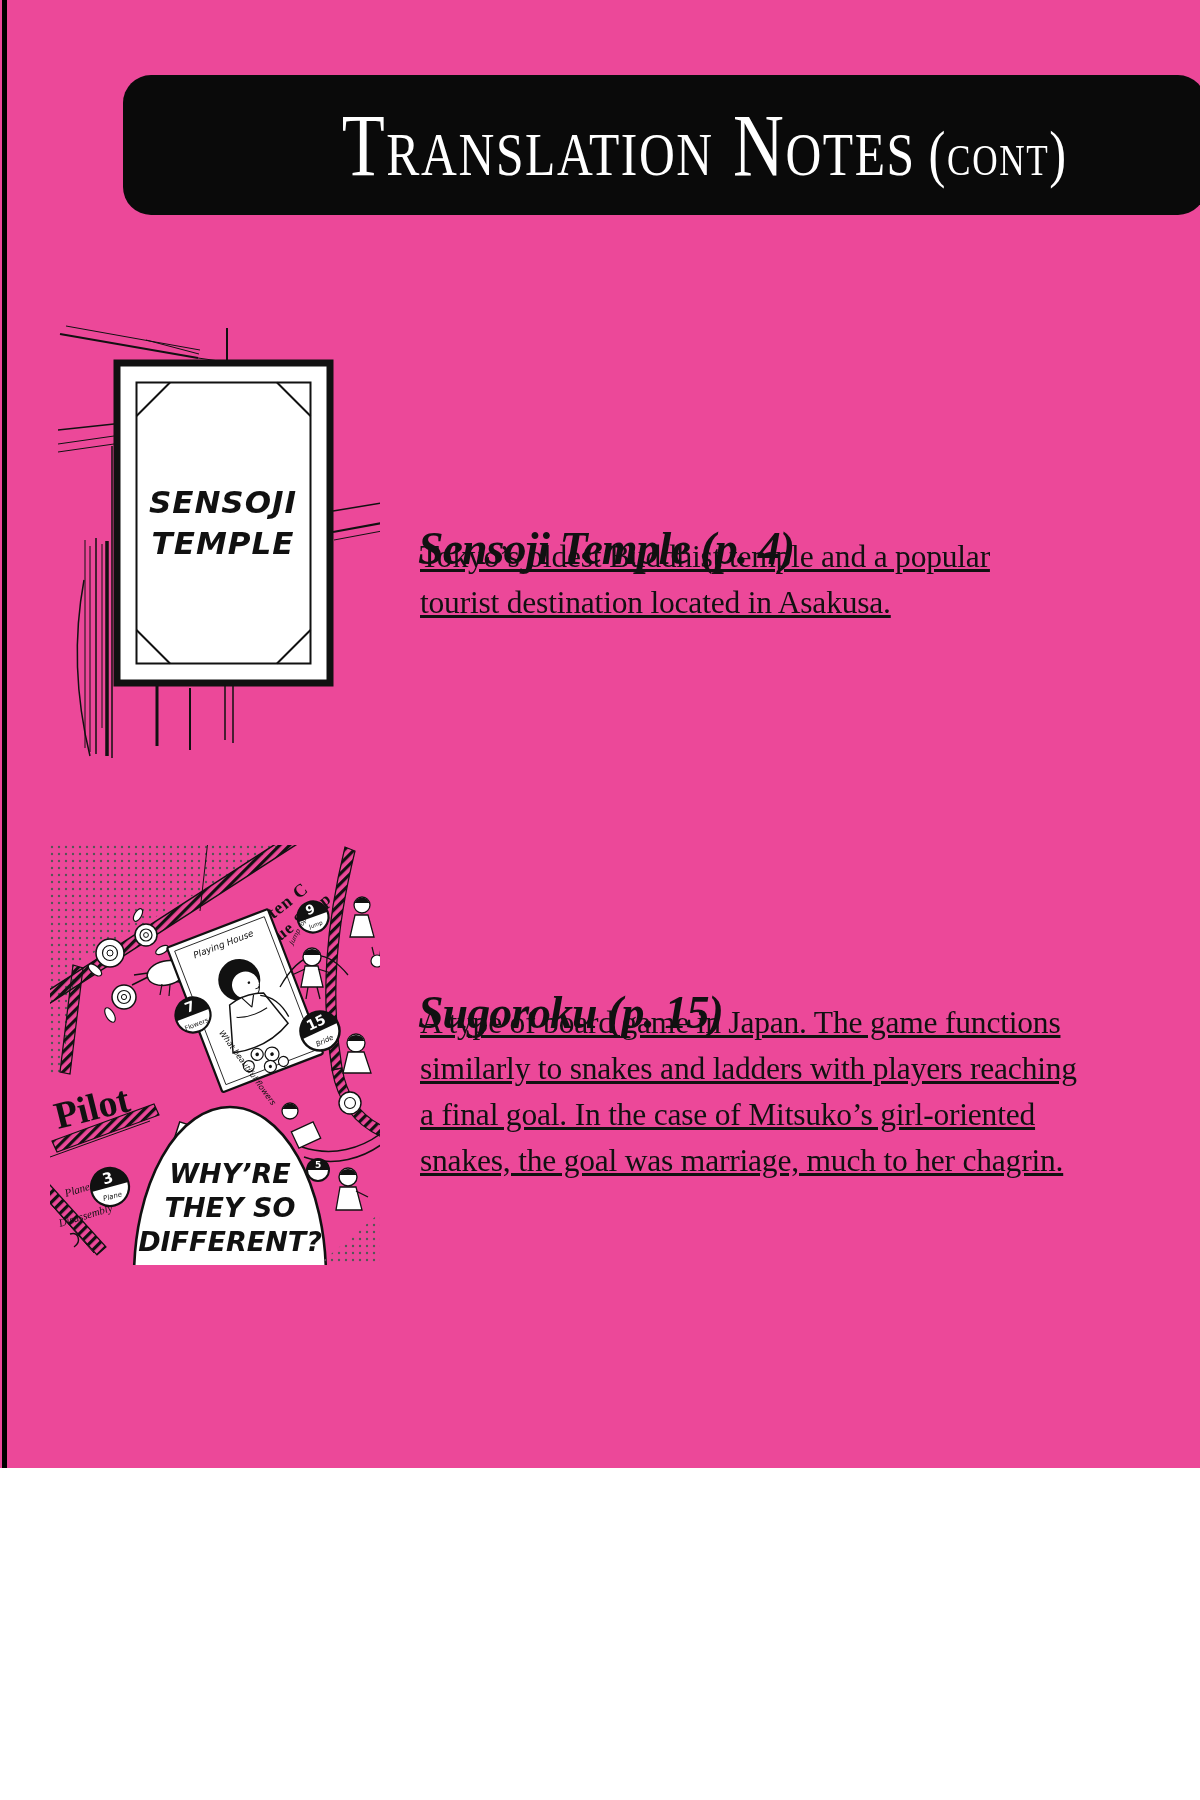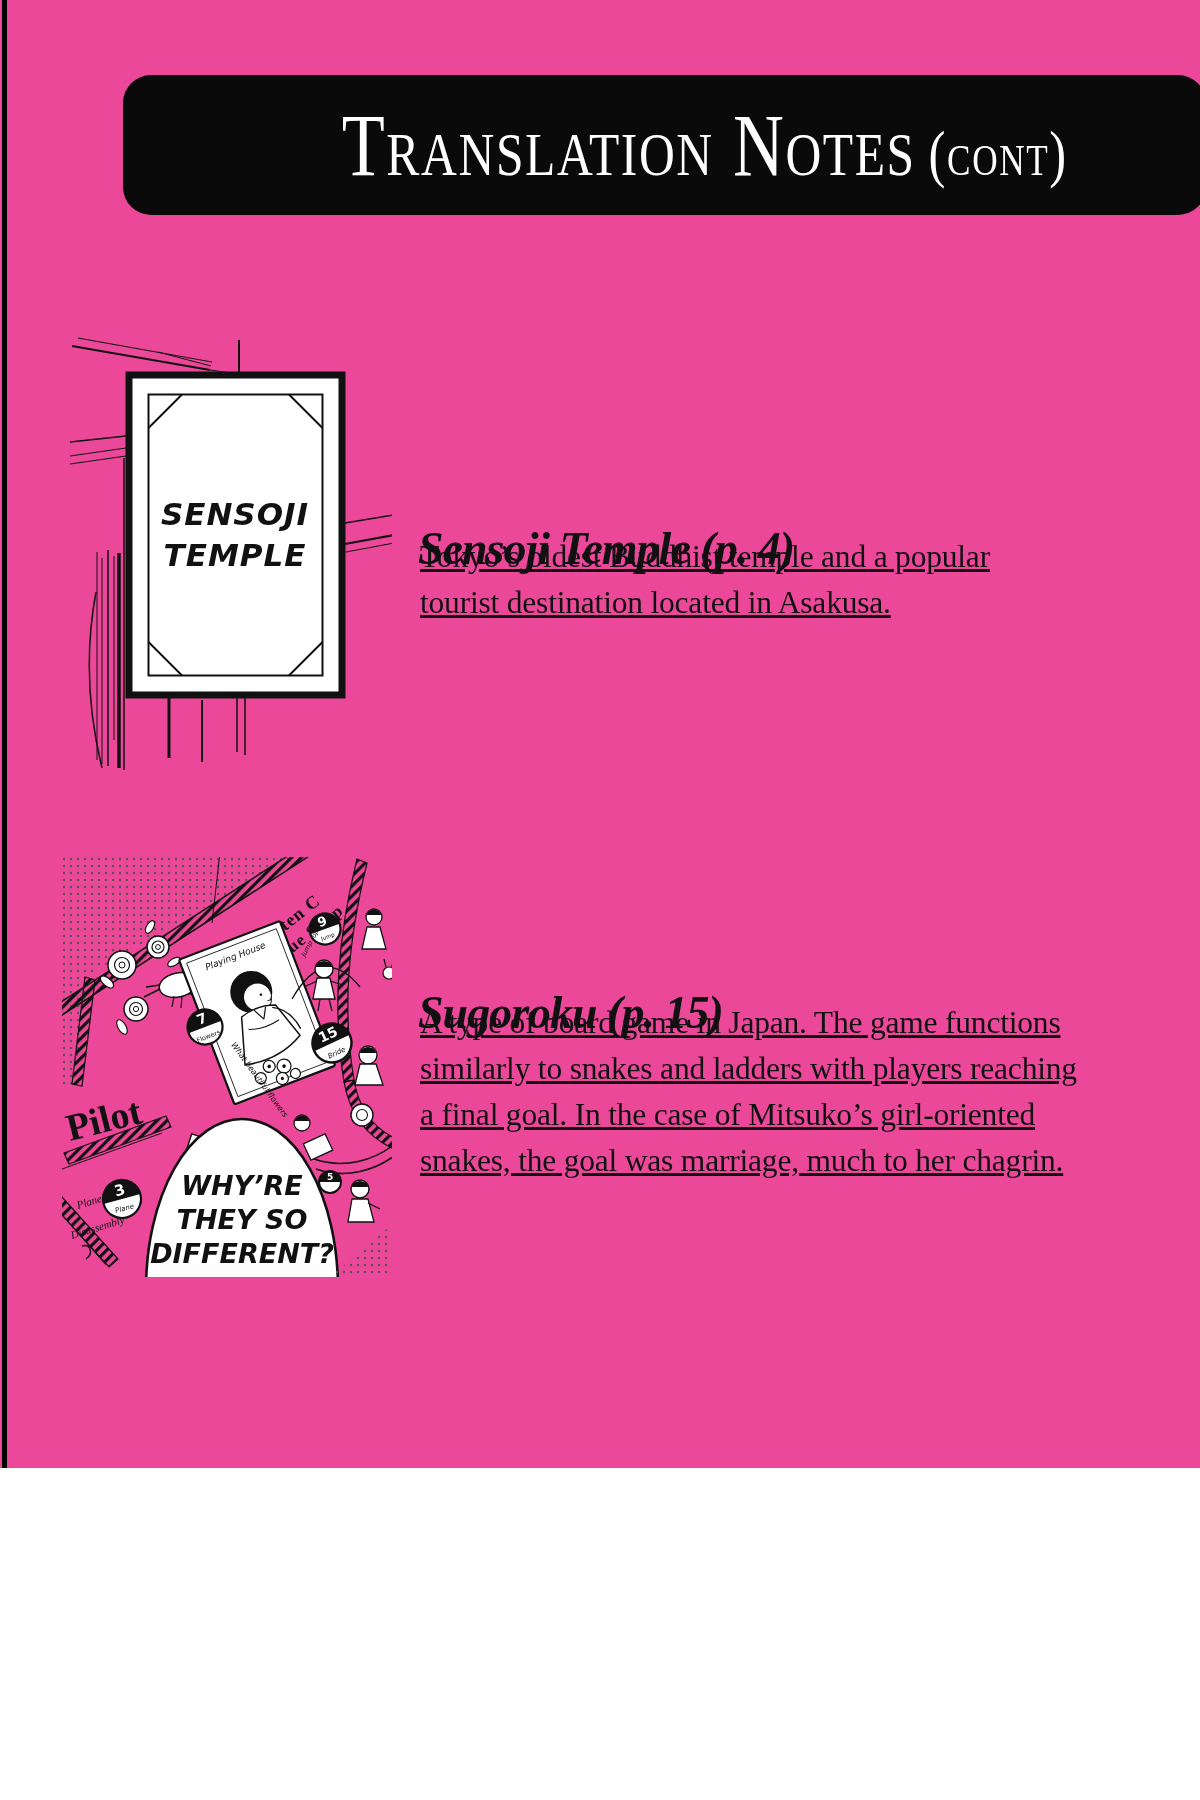--- a/index.html
+++ b/index.html
@@ -11,21 +11,21 @@
              border-radius:28px;display:flex;align-items:center;justify-content:center;overflow:hidden;}
   .title-inner{white-space:nowrap;color:#fff;font-variant:small-caps;font-size:88px;letter-spacing:2px;
                transform:translateX(40px) scaleX(0.8);}
   .title-cont{font-size:0.72em;margin-left:16px;}
 
   .note-heading{position:absolute;font-style:italic;font-weight:bold;font-size:46px;line-height:1;
                 letter-spacing:-1px;white-space:nowrap;}
   .note-body{position:absolute;font-size:31.5px;line-height:46px;letter-spacing:-0.2px;text-decoration:underline;}
   .note-body div{white-space:nowrap;}
 
-  figure.panel{position:absolute;margin:12px;padding:0;}
+  figure.panel{position:absolute;margin:0;padding:0;}
   svg{display:block;}
   .comic{font-family:"DejaVu Sans",sans-serif;font-weight:bold;font-style:italic;}
   .tiny{font-family:"DejaVu Sans",sans-serif;}
   .serif{font-family:"Liberation Serif",serif;}
 </style>
 </head>
 <body>
 
 <div class="page">
   <div class="edge-bar"></div>

